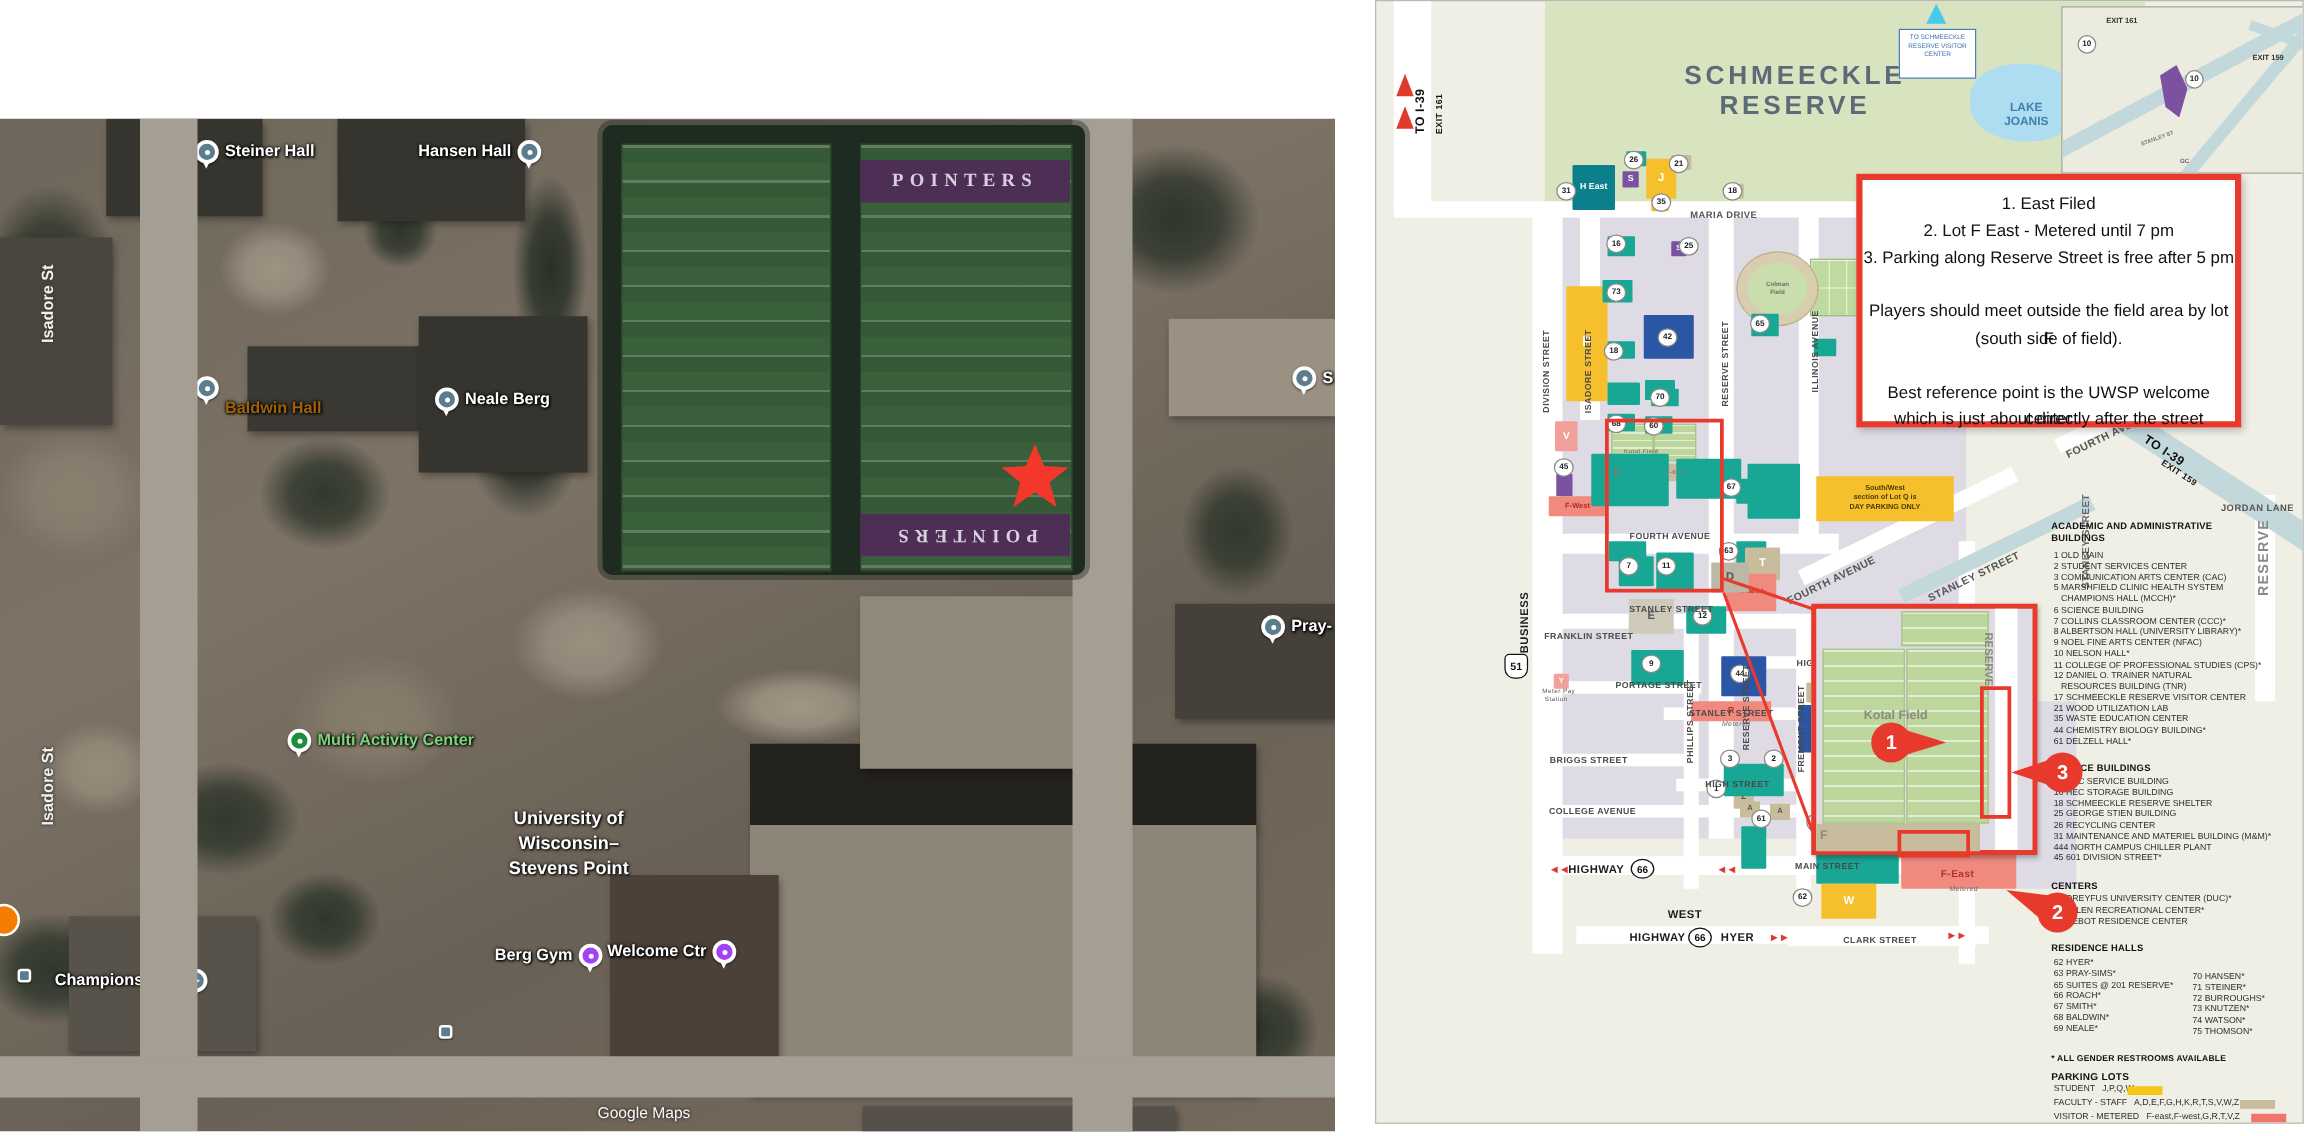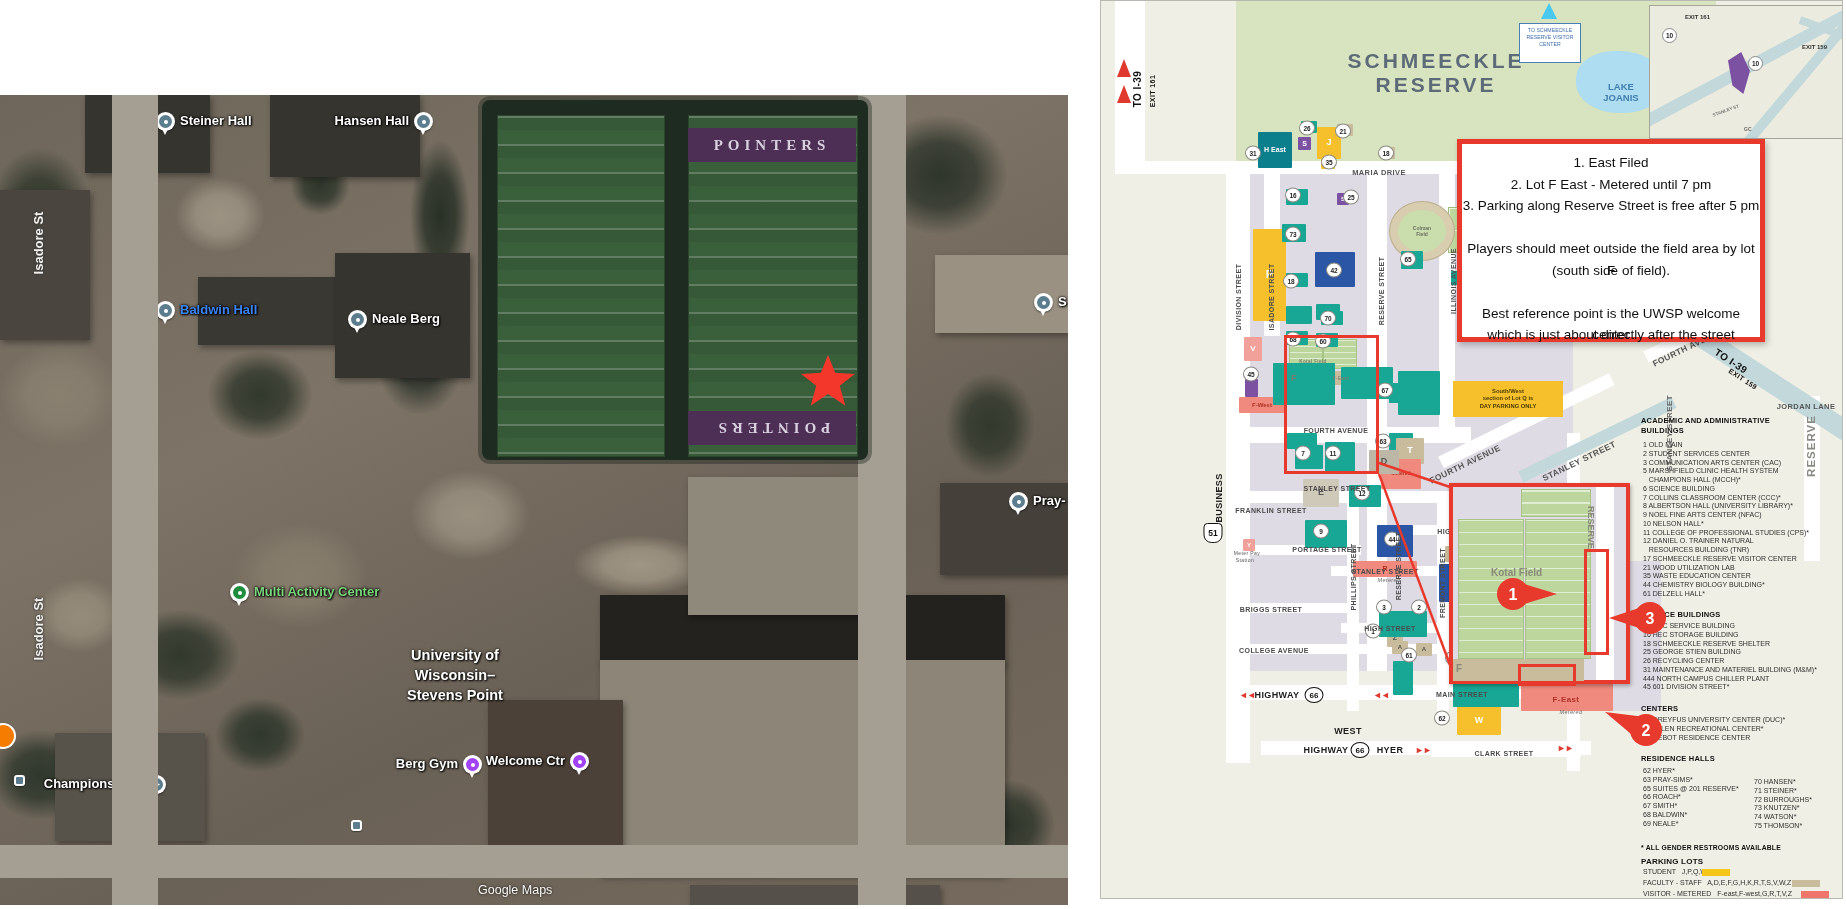--- a/index.html
+++ b/index.html
@@ -170,21 +170,21 @@
         <div class="mk" style="left: 414px; top: 17px;">
           <div class="mk-in" style="background: rgb(91, 125, 141);">
             <div class="mk-dot"></div>
           </div>
           <div class="gm-label" style="top: 1px; color: rgb(255, 255, 255); right: 24px;">Hansen Hall</div>
         </div>
         <div class="mk" style="left: 156px; top: 206px;">
           <div class="mk-in" style="background: rgb(91, 125, 141);">
             <div class="mk-dot"></div>
           </div>
-          <div class="gm-label" style="top: 1px; color: #3b82f6; left: 24px;">Baldwin Hall</div>
+          <div class="gm-label" style="top: 17px; color: #a16207; left: 24px;">Baldwin Hall</div>
         </div>
         <div class="mk" style="left: 348px; top: 215px;">
           <div class="mk-in" style="background: rgb(91, 125, 141);">
             <div class="mk-dot"></div>
           </div>
           <div class="gm-label" style="top: 1px; color: rgb(255, 255, 255); left: 24px;">Neale Berg</div>
         </div>
         <div class="mk" style="left: 586px; top: 175px;">
           <div class="mk-in" style="background: rgb(91, 125, 141);">
             <div class="mk-cap"></div>
@@ -527,21 +527,21 @@
       <div class="ci-10" style="left:12px;top:22px">10</div>
       <div class="ci-10" style="left:98px;top:50px">10</div>
       <div class="ci-t" style="left:35px;top:8px">EXIT 161</div>
       <div class="ci-t" style="left:152px;top:38px">EXIT 159</div>
       <div style="position:absolute;left:78px;top:46px;width:22px;height:42px;background:#7C51A1;clip-path:polygon(0 20%,60% 0,100% 45%,70% 100%,20% 80%)"></div>
       <div class="ci-t" style="left:62px;top:102px;transform:rotate(-20deg);font-size:4.5px;color:#777">STANLEY ST</div>
       <div class="ci-t" style="left:94px;top:120px;font-size:5px;color:#666">GC</div>
     </div>
     <div class="arrv" style="left:16px;top:58px"></div>
     <div class="arrv" style="left:16px;top:84px"></div>
-    <div id="anno" style="left:356px;top:138px;width:308px;height:203px">
+    <div id="anno" style="left:384px;top:138px;width:308px;height:203px">
         <div>1. East Filed</div>
         <div>2. Lot F East - Metered until 7 pm</div>
         <div>3. Parking along Reserve Street is free after 5 pm</div>
         <div></div>
         <div>Players should meet outside the field area by lot F</div>
         <div>(south side of field).</div>
         <div></div>
         <div>Best reference point is the UWSP welcome center</div>
         <div>which is just about directly after the street</div>
       </div>

